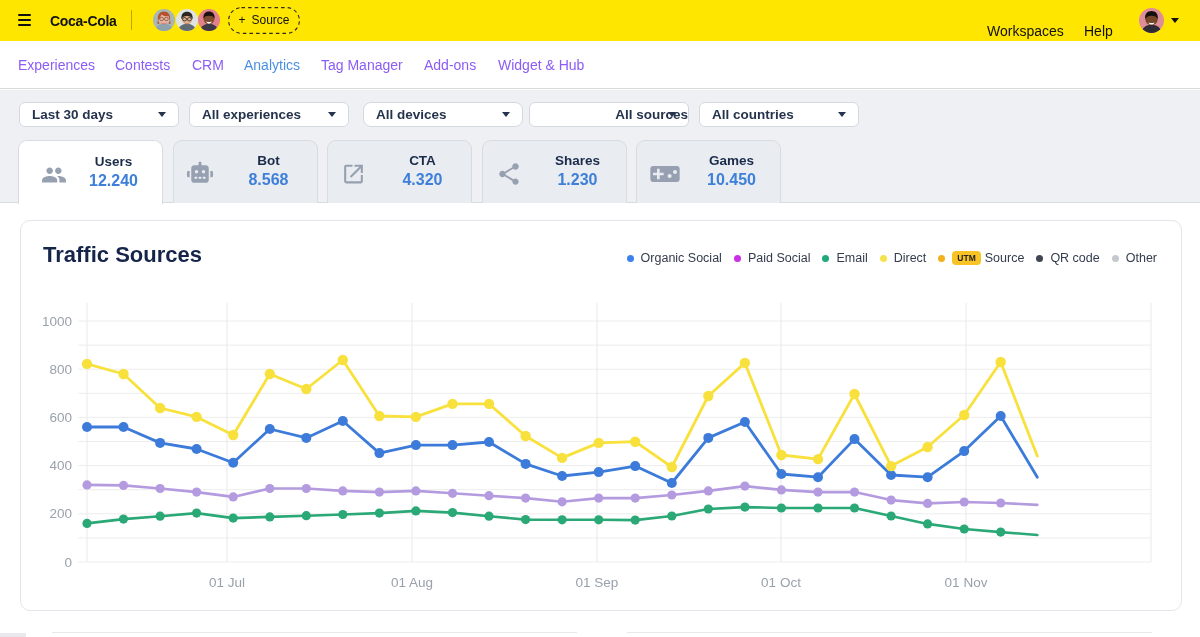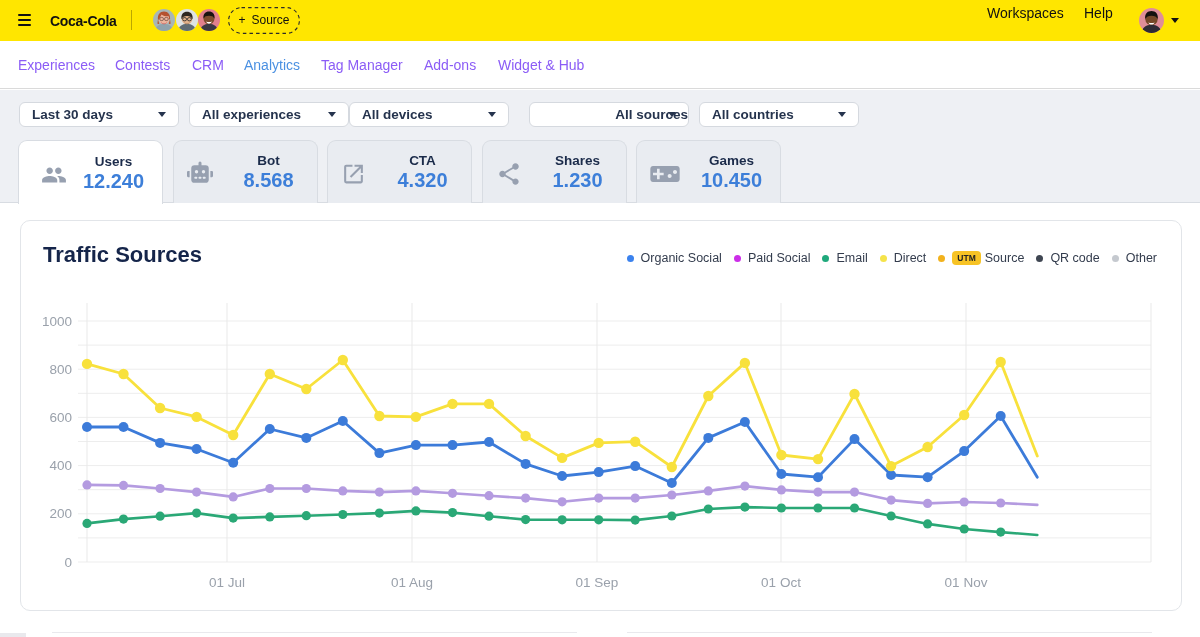--- a/index.html
+++ b/index.html
@@ -9,41 +9,41 @@
 
 
 .topbar { position:absolute; left:0; top:0; width:1200px; height:41px; background:#ffe600; }
 .burger { position:absolute; left:18px; top:14px; width:13px; height:13px; }
 .burger div { height:2.1px; background:#111; border-radius:1px; margin-bottom:3.1px; }
 .brand { position:absolute; left:50px; top:13px; font-size:14px; font-weight:700; color:#111; letter-spacing:-0.3px; }
 .tdiv { position:absolute; left:131px; top:10px; width:1px; height:20px; background:rgba(60,50,0,0.35); }
 .avatars { position:absolute; left:153px; top:9px; height:22px; }
 .av { position:absolute; top:0; width:22px; height:22px; border-radius:50%; overflow:hidden; }
 .invite { position:absolute; left:228px; top:7px; width:72px; height:27px; font-size:12px; color:#111; text-align:center; line-height:27px; }
-.wsp { position:absolute; top:5px; font-size:14px; color:#111; }
+.wsp { position:absolute; top:23px; font-size:14px; color:#111; }
 .uav { position:absolute; left:1139px; top:8px; width:25px; height:25px; border-radius:50%; overflow:hidden; }
 .caret-top { position:absolute; left:1171px; top:18px; width:0; height:0; border-left:4px solid transparent; border-right:4px solid transparent; border-top:5px solid #111; }
 
 
 .nav { position:absolute; left:0; top:41px; width:1200px; height:48px; background:#fff; border-bottom:1px solid #dadada; }
 .nav span { position:absolute; top:16px; font-size:14px; color:#8b5cf6; }
 .nav .act { color:#4a90e2; }
 
 
 .zone { position:absolute; left:0; top:90px; width:1200px; height:113px; background:#eef0f4; border-bottom:1px solid #d8dce2; }
 .sel { position:absolute; top:12px; width:160px; height:25px; background:#fff; border:1px solid #d5d9df; border-radius:6px; font-size:13.5px; font-weight:700; color:#25334d; line-height:23px; padding-left:12px; }
 .sel:after { content:""; position:absolute; right:12px; top:9px; border-left:4.5px solid transparent; border-right:4.5px solid transparent; border-top:5.5px solid #25334d; }
 
 
 .tab { position:absolute; top:50px; width:145px; height:63px; background:#e9ecf1; border:1px solid #d8dce2; border-radius:9px 9px 0 0; border-bottom:none; }
 .tab .inner { position:absolute; left:0; top:0; right:0; bottom:0;padding-left:32px; }
 .tab svg { position:absolute; top:50%; transform:translateY(-50%); margin-top:2px; }
 .tab .txt { position:absolute; left:52px; right:6px; top:50%; transform:translateY(-50%); text-align:center; }
 .tab .lb { font-size:13.5px; font-weight:700; color:#1b2b4a; line-height:16px; }
-.tab .num { font-size:20px; font-weight:700; color:#3d7fd9; line-height:22px; }
+.tab .num { font-size:16px; font-weight:700; color:#3d7fd9; line-height:22px; }
 .tab.active { background:#fff; height:64px; z-index:3; }
 
 
 .card { position:absolute; left:20px; top:220px; width:1162px; height:391px; background:#fff; border:1px solid #e2e5e9; border-radius:10px; }
 .ctitle { position:absolute; left:22px; top:21px; font-size:22px; font-weight:700; color:#15254a; }
 .legend { position:absolute; right:24px; top:30px; display:flex; align-items:center; font-size:12.5px; color:#333c4d; }
 .legend .it { display:flex; align-items:center; margin-left:12px; }
 .legend .dot { width:7px; height:7px; border-radius:50%; margin-right:7px; }
 .utmb { background:#f7c325; color:#222; font-size:8.5px; font-weight:700; padding:2px 5px; border-radius:4px; margin-right:4px; }
 
@@ -112,21 +112,21 @@
     <span style="left:192px;">CRM</span>
     <span class="act" style="left:244px;">Analytics</span>
     <span style="left:321px;">Tag Manager</span>
     <span style="left:424px;">Add-ons</span>
     <span style="left:498px;">Widget &amp; Hub</span>
   </div>
 
   <div class="zone">
     <div class="sel" style="left:19px;">Last 30 days</div>
     <div class="sel" style="left:189px;">All experiences</div>
-    <div class="sel" style="left:349px;">All devices</div>
+    <div class="sel" style="left:363px;border-radius:8px;">All devices</div>
     <div class="sel" style="left:529px;text-align:right;">All sources</div>
     <div class="sel" style="left:699px;">All countries</div>
     <div class="tab active" style="left:18px;">
         <div class="inner">
           <svg style="left:22px;" width="26" height="26" viewBox="0 0 24 24">
             <path fill="#97a0b0" d="M16 11c1.66 0 2.99-1.34 2.99-3S17.66 5 16 5c-1.66 0-3 1.34-3 3s1.34 3 3 3zm-8 0c1.66 0 2.99-1.34 2.99-3S9.66 5 8 5C6.34 5 5 6.34 5 8s1.34 3 3 3zm0 2c-2.33 0-7 1.17-7 3.5V19h14v-2.5c0-2.33-4.67-3.5-7-3.5zm8 0c-.29 0-.62.02-.97.05 1.16.84 1.97 1.97 1.97 3.45V19h6v-2.5c0-2.33-4.67-3.5-7-3.5z"></path>
           </svg>
           <div class="txt">
             <div class="lb">Users</div>
             <div class="num">12.240</div>

